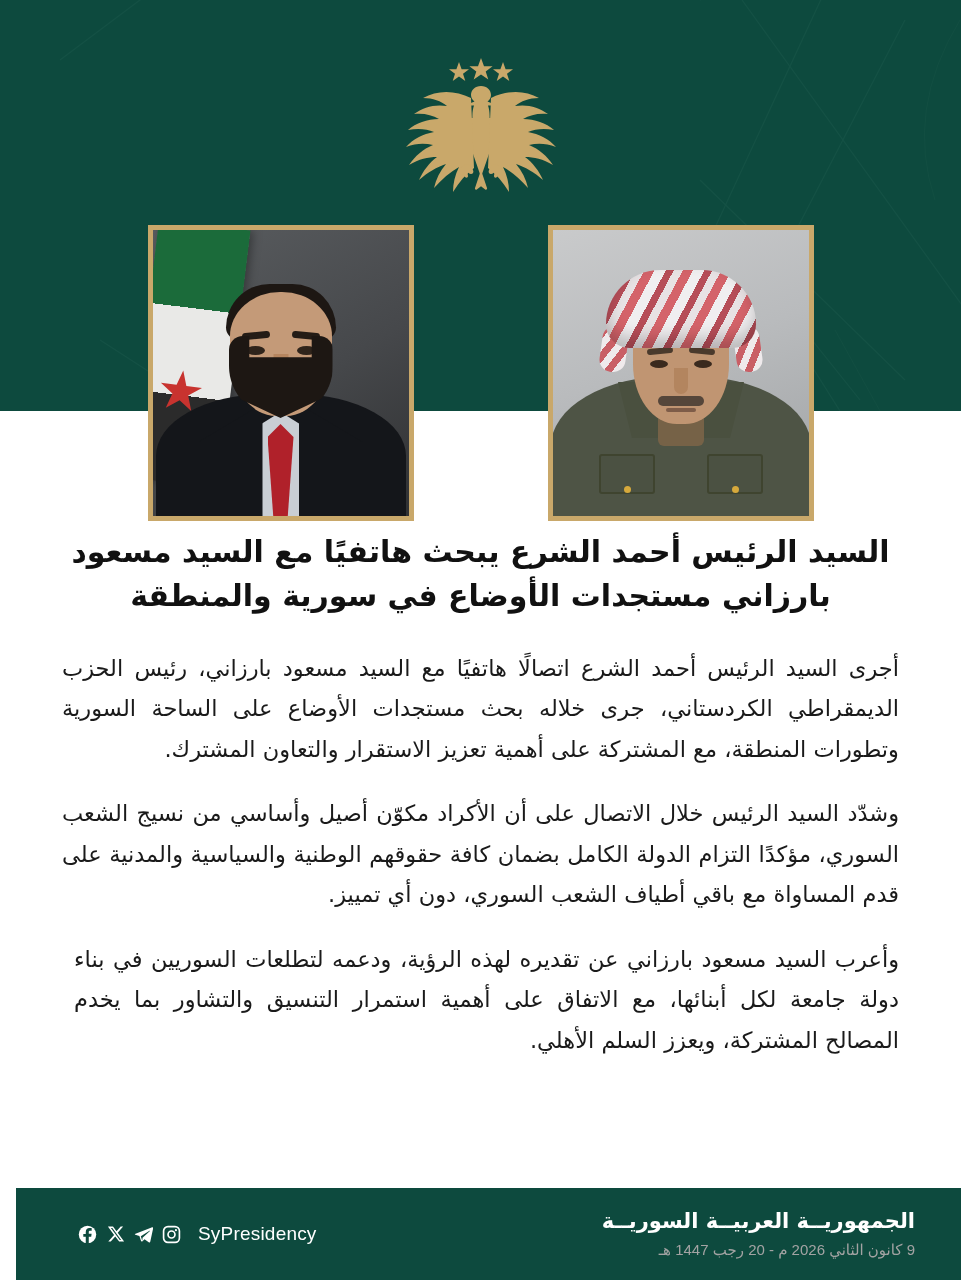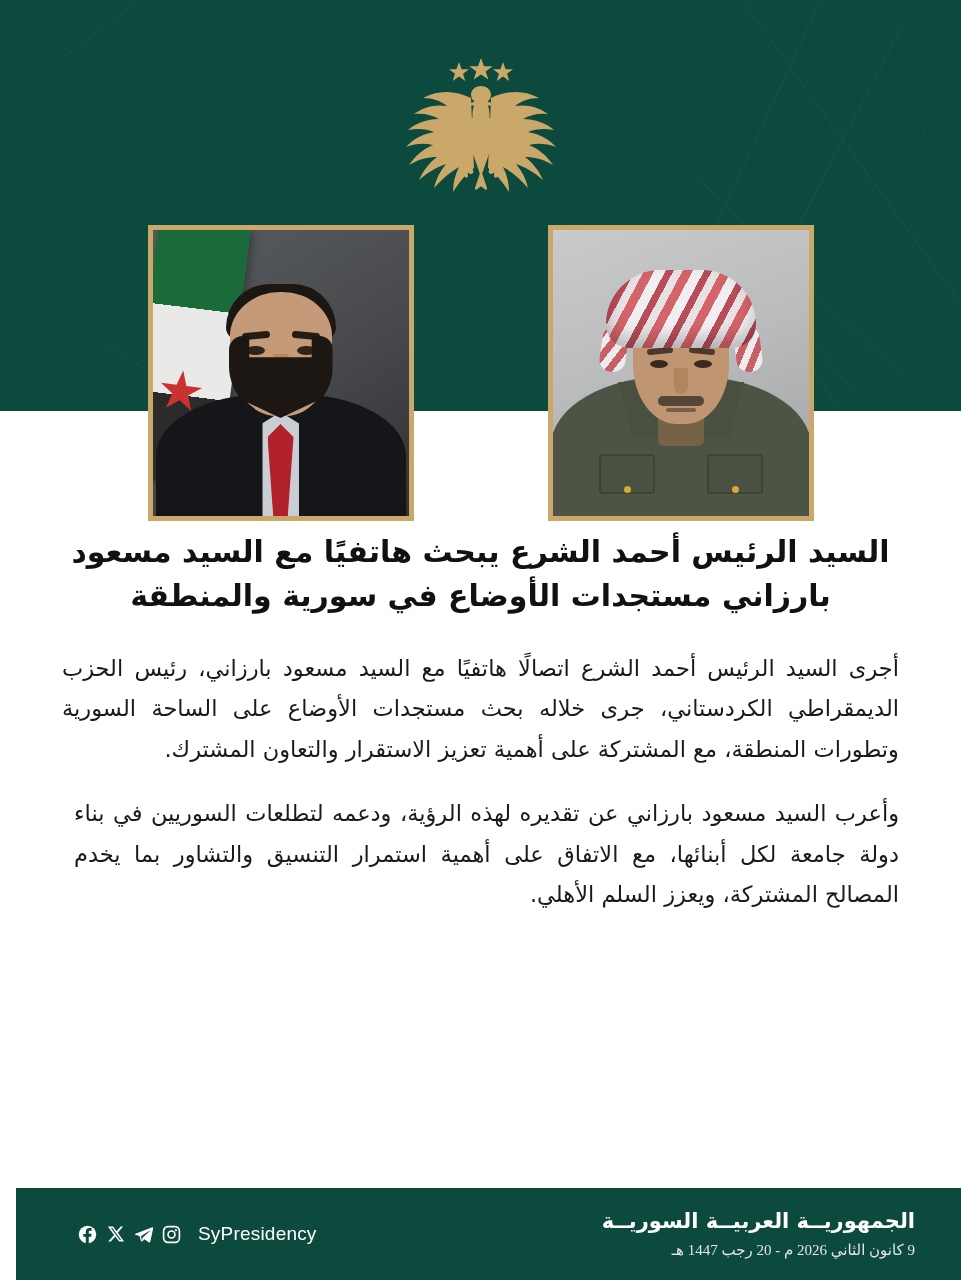--- a/index.html
+++ b/index.html
@@ -295,24 +295,24 @@
   }
   .footer-right { text-align: right; color: #ffffff; }
   .org-name {
     font-family: "DejaVu Sans", "Liberation Sans", sans-serif;
     font-weight: bold;
     font-size: 21px;
     line-height: 1.2;
     letter-spacing: 0.5px;
   }
   .org-date {
-    font-family: Liberation Serif, serif;
+    font-family: Liberation Sans, sans-serif;
     font-size: 15px;
     margin-top: 7px;
-    color: #e5e5e5;
+    color: #a3a3a3;
   }
   .footer-left {
     display: flex;
     align-items: center;
     gap: 9px;
     direction: ltr;
   }
   .soc {
     width: 19px; height: 19px;
     display: inline-flex;
@@ -434,20 +434,21 @@
           <span class="as-lip"></span>
         </div>
         <div class="as-beard"></div>
       </div>
     </div>
   </div>
 
   <div class="content">
     <h1 class="headline">السيد الرئيس أحمد الشرع يبحث هاتفيًا مع السيد مسعود بارزاني مستجدات الأوضاع في سورية والمنطقة</h1>
     <p class="para">أجرى السيد الرئيس أحمد الشرع اتصالًا هاتفيًا مع السيد مسعود بارزاني، رئيس الحزب الديمقراطي الكردستاني، جرى خلاله بحث مستجدات الأوضاع على الساحة السورية وتطورات المنطقة، مع المشتركة على أهمية تعزيز الاستقرار والتعاون المشترك.</p>
+    <p class="para">وشدّد السيد الرئيس خلال الاتصال على أن الأكراد مكوّن أصيل وأساسي من نسيج الشعب السوري، مؤكدًا التزام الدولة الكامل بضمان كافة حقوقهم الوطنية والسياسية والمدنية على قدم المساواة مع باقي أطياف الشعب السوري، دون أي تمييز.</p>
     <p class="para">وأعرب السيد مسعود بارزاني عن تقديره لهذه الرؤية، ودعمه لتطلعات السوريين في بناء دولة جامعة لكل أبنائها، مع الاتفاق على أهمية استمرار التنسيق والتشاور بما يخدم المصالح المشتركة، ويعزز السلم الأهلي.</p>
   </div>
 
   <div class="footer-band">
 
     <div class="footer-right">
       <div class="org-name">الجمهوريــة العربيــة السوريــة</div>
       <div class="org-date">9 كانون الثاني 2026 م - 20 رجب 1447 هـ</div>
     </div>
 

